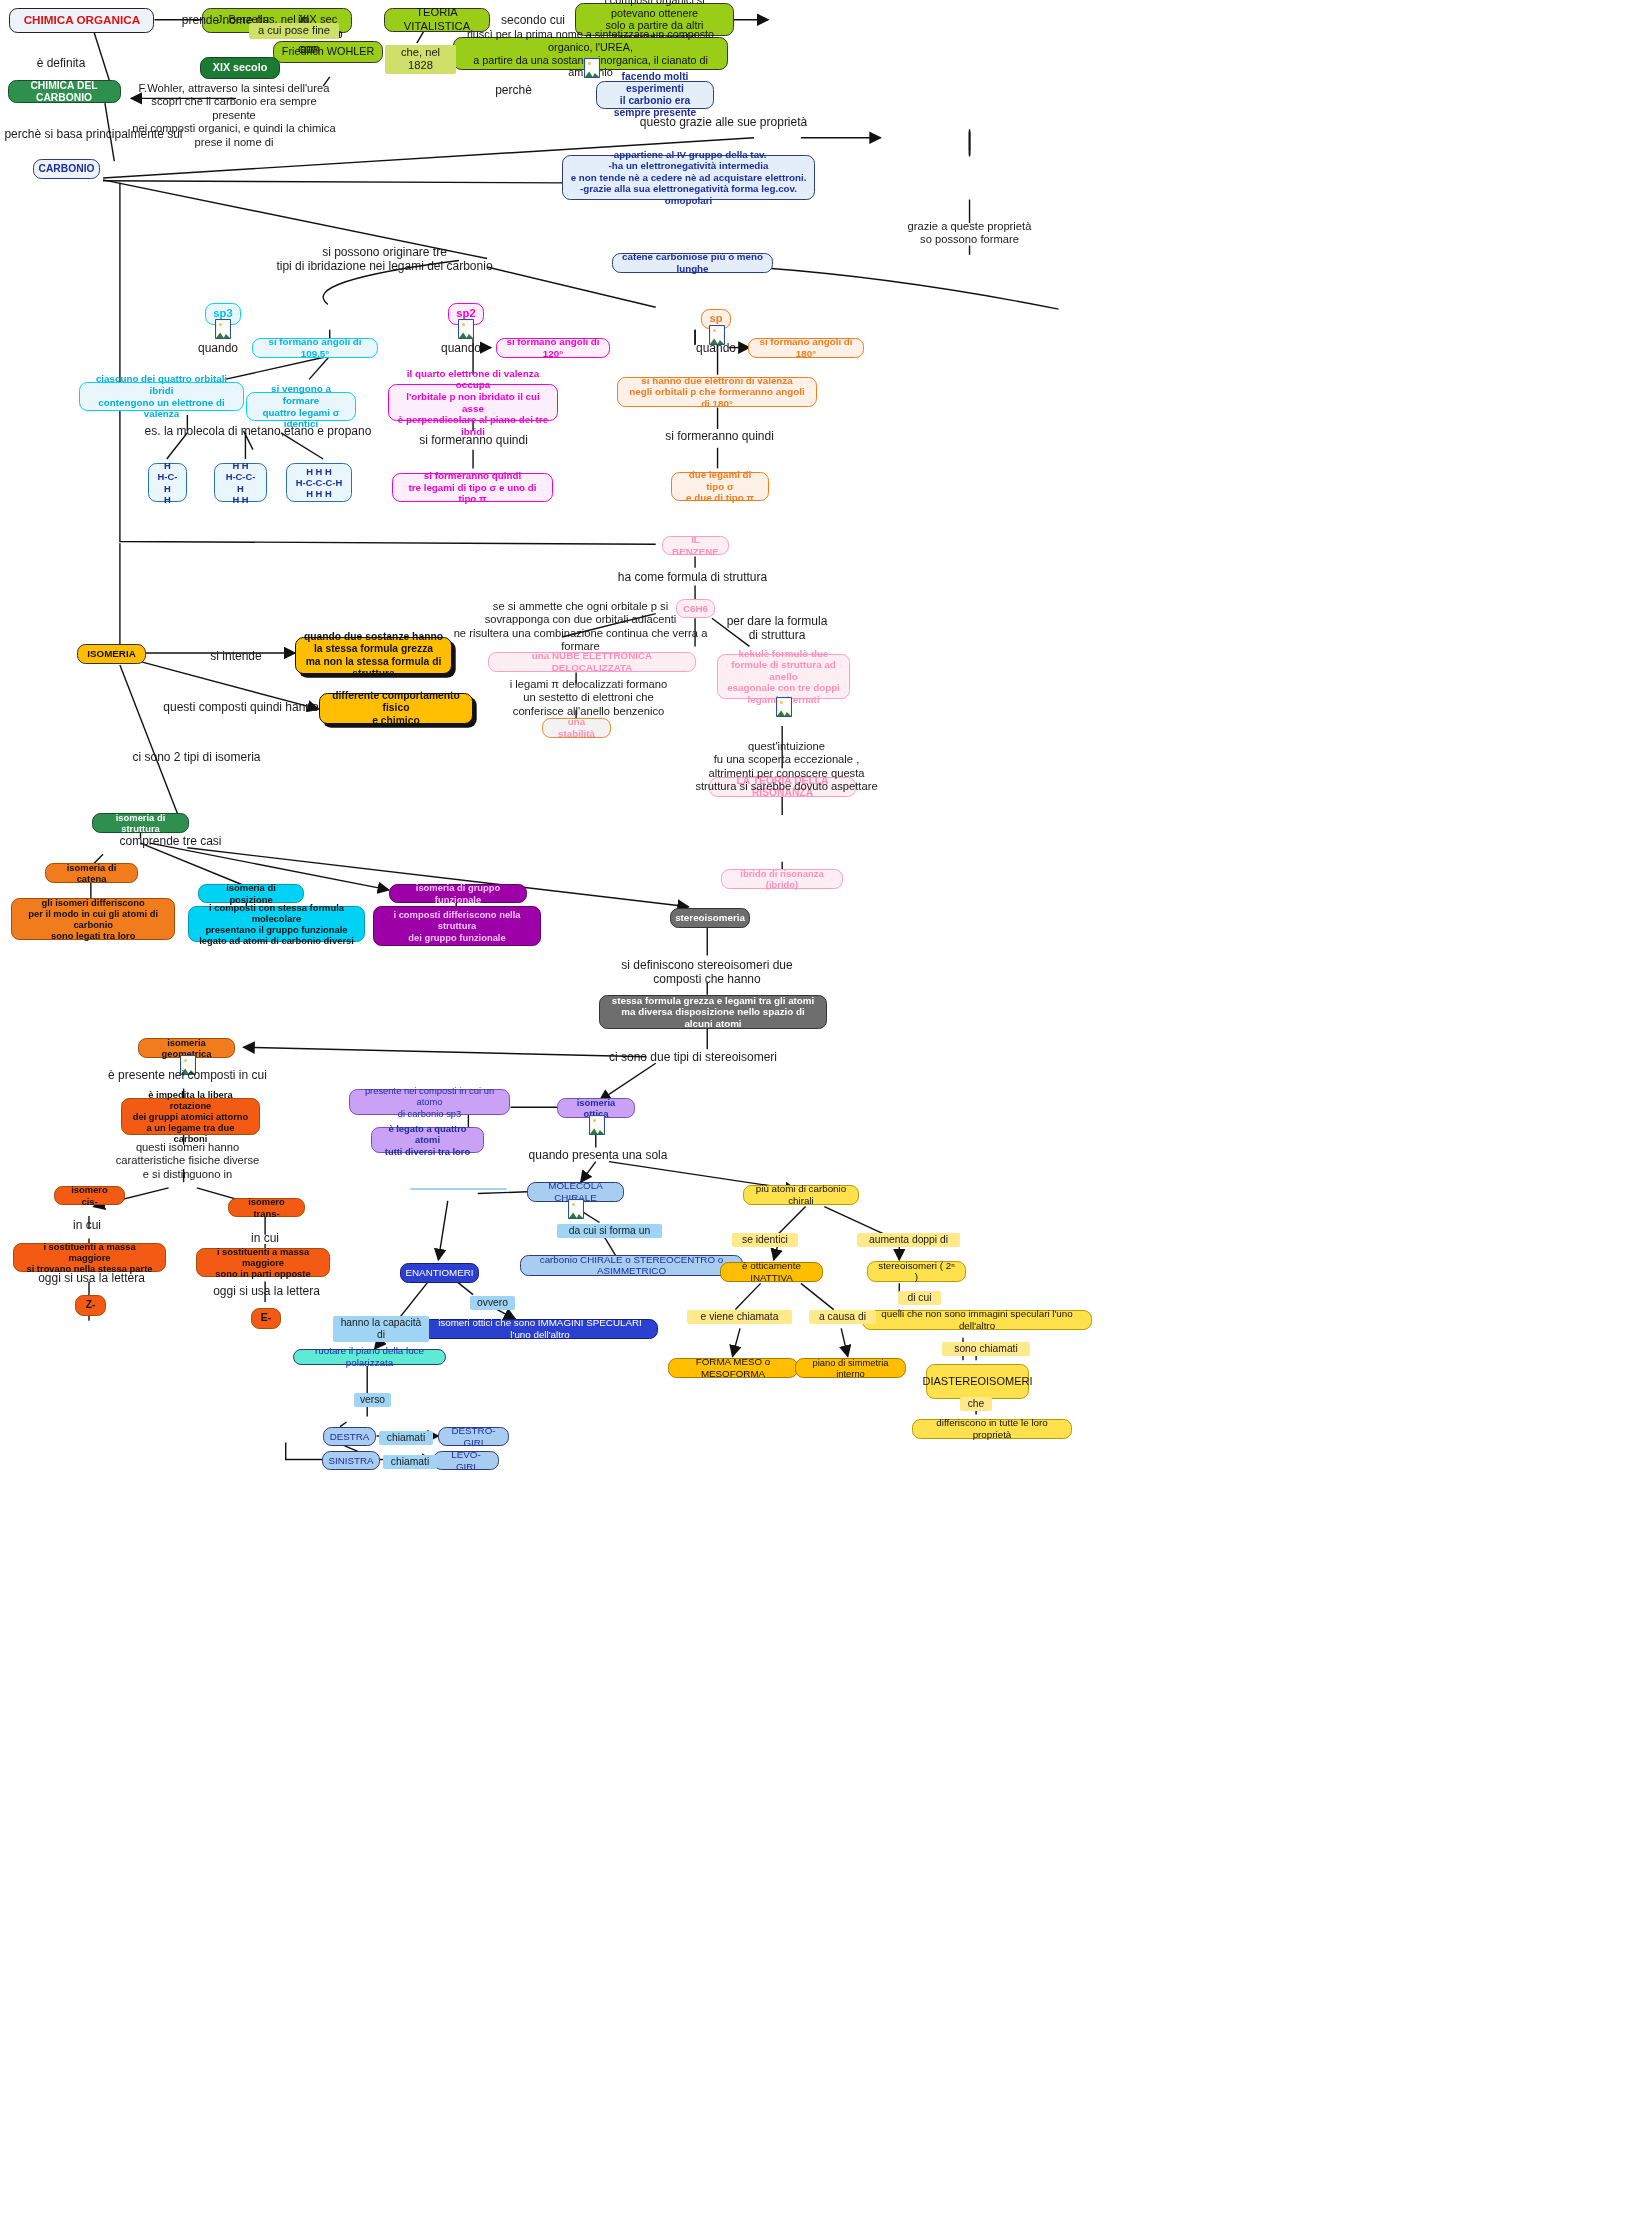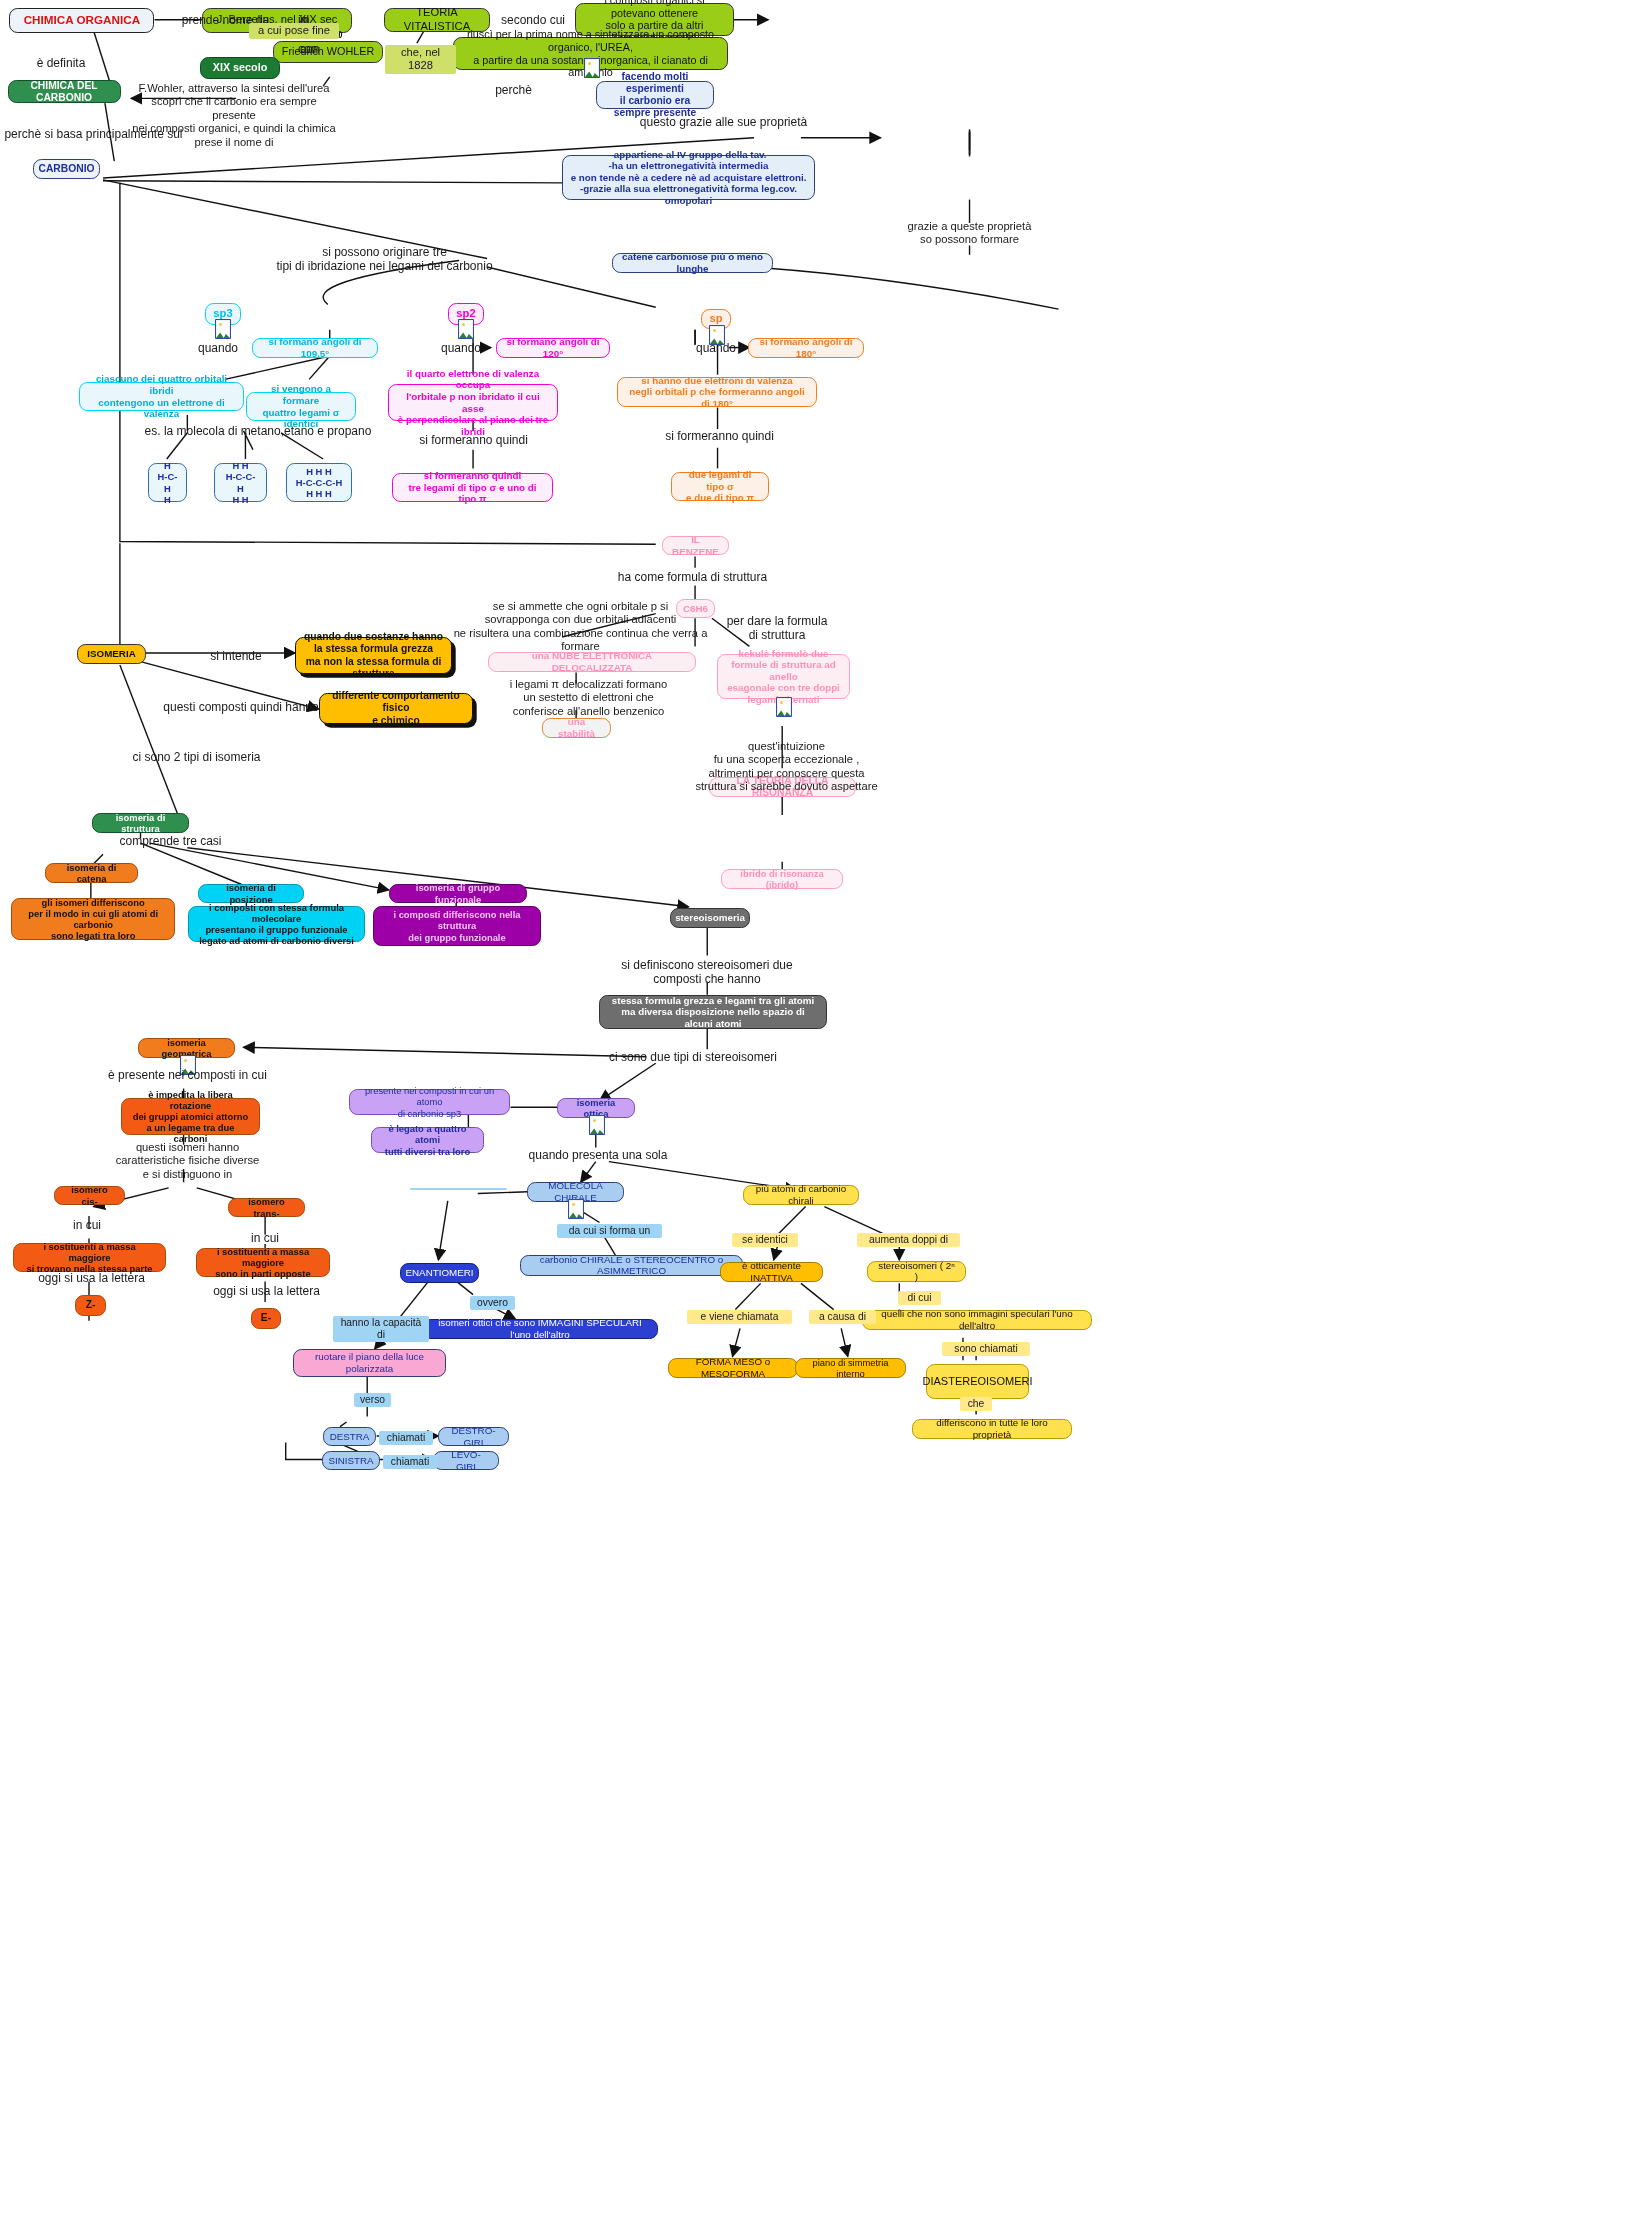--- a/index.html
+++ b/index.html
@@ -382,21 +382,21 @@
       <span class="sun"></span>
       <span class="hill"></span>
     </span>
 
 <div class="node" style="left:520px;top:1255px;width:223px;height:20.6px;background:#a8cdf0;border:1.2px solid #2b3f7a;color:#1d2f9e;font-size:9.8px;">carbonio CHIRALE o STEREOCENTRO o ASIMMETRICO</div>
 
 <div class="node" style="left:400px;top:1263px;width:79px;height:19.7px;background:#2b3fd0;border:1.2px solid #12207a;color:#ffffff;font-size:9.8px;">ENANTIOMERI</div>
 
 <div class="node" style="left:422px;top:1319px;width:236px;height:19.7px;background:#2b3fd0;border:1.2px solid #12207a;color:#ffffff;font-size:9.8px;">isomeri ottici che sono IMMAGINI SPECULARI l'uno dell'altro</div>
 
-<div class="node" style="left:293px;top:1349px;width:153px;height:28px;background:#f9a8d4;border:1.2px solid #2b3f7a;color:#1d2f9e;font-size:9.8px;">ruotare il piano della luce polarizzata</div>
+<div class="node" style="left:293px;top:1349px;width:153px;height:16px;background:#5eead4;border:1.2px solid #2b3f7a;color:#1d2f9e;font-size:9.8px;">ruotare il piano della luce polarizzata</div>
 
 <div class="node" style="left:323px;top:1427px;width:53px;height:19px;background:#a8cdf0;border:1.2px solid #2b3f7a;color:#1d2f9e;font-size:9.8px;">DESTRA</div>
 
 <div class="node" style="left:322px;top:1451px;width:58px;height:19px;background:#a8cdf0;border:1.2px solid #2b3f7a;color:#1d2f9e;font-size:9.8px;">SINISTRA</div>
 
 <div class="node" style="left:438px;top:1427px;width:71px;height:19px;background:#a8cdf0;border:1.2px solid #2b3f7a;color:#1d2f9e;font-size:9.8px;">DESTRO-GIRI</div>
 
 <div class="node" style="left:433px;top:1451px;width:66px;height:19px;background:#a8cdf0;border:1.2px solid #2b3f7a;color:#1d2f9e;font-size:9.8px;">LEVO-GIRI</div>
 
 <div class="node" style="left:743px;top:1185px;width:116px;height:19.7px;background:#ffe14d;border:1.2px solid #b89a00;color:#111;font-size:9.8px;">più atomi di carbonio chirali</div>

